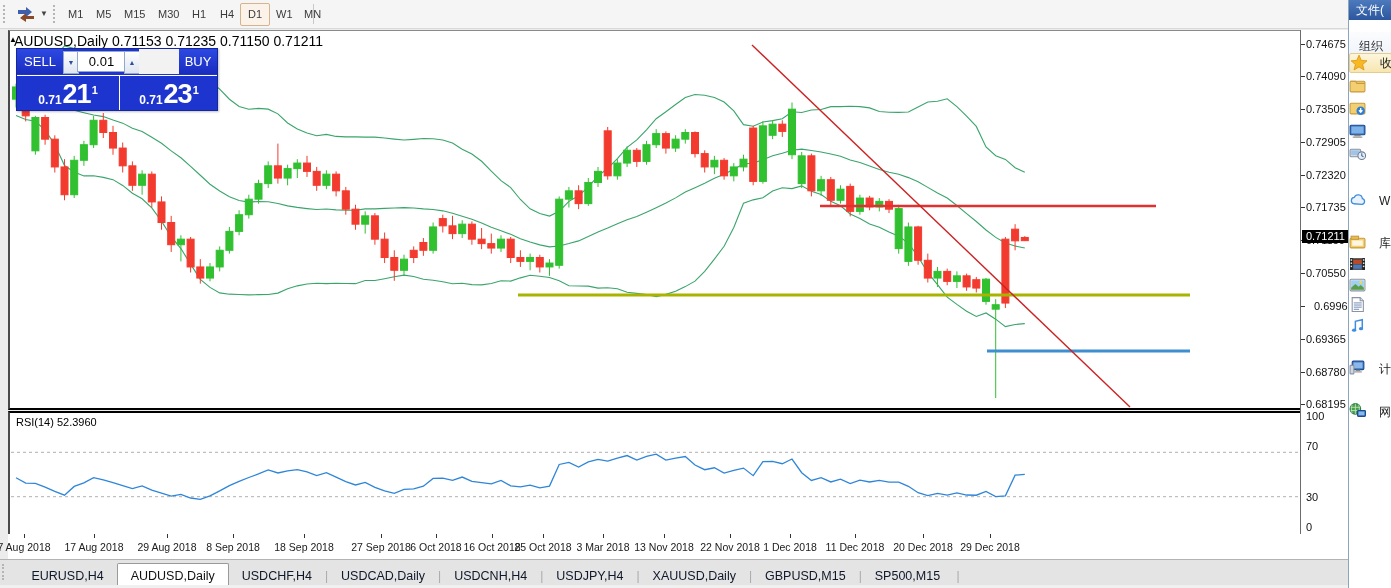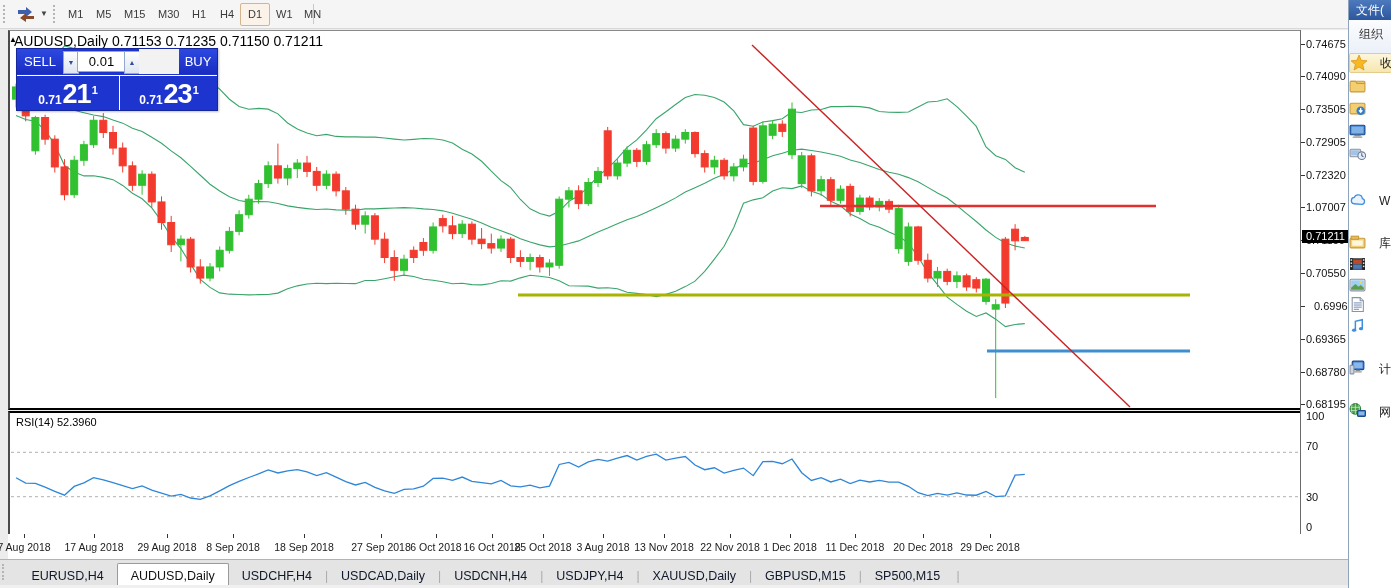--- a/index.html
+++ b/index.html
@@ -65,21 +65,21 @@
               border-radius:2px 2px 0 0;margin-top:0px;}
   .tabsep{color:#aaa;font-size:12px;}
   #tabs-grip{display:inline-block;width:6px;height:16px;border-left:2px dotted #b5b5b5;margin:4px 4px 0 2px;}
   #bottomstrip{position:absolute;left:0;top:585px;width:1391px;height:3px;background:#f0f0f0;}
   
   #explorer{position:absolute;left:1348px;top:0;width:43px;height:588px;background:#fff;
             border-left:1px solid #8ea4bd;overflow:hidden;z-index:20;}
   #exp-menubar{position:absolute;left:0;top:0;width:100%;height:20px;
                background:linear-gradient(#4d79bd,#2c579e);color:#fff;font-size:12px;
                line-height:20px;padding-left:7px;box-sizing:border-box;white-space:nowrap;}
-  #exp-toolbar{position:absolute;left:0;top:20px;width:100%;height:38px;
+  #exp-toolbar{position:absolute;left:0;top:32px;width:100%;height:38px;
                background:linear-gradient(#fbfcfe,#e9eff8);border-bottom:1px solid #ccd5e3;
                color:#333;font-size:12px;line-height:29px;padding-left:10px;box-sizing:border-box;white-space:nowrap;}
   .exp-item{position:absolute;left:0;width:100%;height:20px;display:flex;align-items:center;
             padding-left:9px;box-sizing:border-box;font-size:12px;color:#222;white-space:nowrap;}
   .exp-item.hl{background:linear-gradient(#fdf6dd,#f6e6b0);border:1px solid #e3cc8c;border-radius:2px;}
   .exp-ic{width:17px;height:17px;margin-right:4px;flex:0 0 auto;}
 </style>
 </head>
 <body>
 
@@ -368,21 +368,21 @@
         <div class="pricelabel" style="top: 8px;">0.74675</div>
         <div class="pricetick" style="top: 46px;"></div>
         <div class="pricelabel" style="top: 40px;">0.74090</div>
         <div class="pricetick" style="top: 79px;"></div>
         <div class="pricelabel" style="top: 73px;">0.73505</div>
         <div class="pricetick" style="top: 112px;"></div>
         <div class="pricelabel" style="top: 106px;">0.72905</div>
         <div class="pricetick" style="top: 145px;"></div>
         <div class="pricelabel" style="top: 139px;">0.72320</div>
         <div class="pricetick" style="top: 177px;"></div>
-        <div class="pricelabel" style="top: 171px;">1.07007</div>
+        <div class="pricelabel" style="top: 171px;">0.71735</div>
         <div class="pricetick" style="top: 210px;"></div>
         <div class="pricelabel" style="top: 204px;">0.71150</div>
         <div class="pricetick" style="top: 243px;"></div>
         <div class="pricelabel" style="top: 237px;">0.70550</div>
         <div class="pricetick" style="top: 276px;"></div>
         <div class="pricelabel" style="top: 270px; padding-left: 8px;">0.69965</div>
         <div class="pricetick" style="top: 309px;"></div>
         <div class="pricelabel" style="top: 303px;">0.69365</div>
         <div class="pricetick" style="top: 342px;"></div>
         <div class="pricelabel" style="top: 336px;">0.68780</div>
@@ -409,21 +409,21 @@
       <div class="datelabel" style="left: 296px;">18 Sep 2018</div>
       <div class="datetick" style="left: 373px;"></div>
       <div class="datelabel" style="left: 373px;">27 Sep 2018</div>
       <div class="datetick" style="left: 428px;"></div>
       <div class="datelabel" style="left: 428px;">6 Oct 2018</div>
       <div class="datetick" style="left: 484px;"></div>
       <div class="datelabel" style="left: 484px;">16 Oct 2018</div>
       <div class="datetick" style="left: 535px;"></div>
       <div class="datelabel" style="left: 535px;">25 Oct 2018</div>
       <div class="datetick" style="left: 595px;"></div>
-      <div class="datelabel" style="left: 595px;">3 Aug 2018</div>
+      <div class="datelabel" style="left: 595px;">3 Mar 2018</div>
       <div class="datetick" style="left: 656px;"></div>
       <div class="datelabel" style="left: 656px;">13 Nov 2018</div>
       <div class="datetick" style="left: 722px;"></div>
       <div class="datelabel" style="left: 722px;">22 Nov 2018</div>
       <div class="datetick" style="left: 782px;"></div>
       <div class="datelabel" style="left: 782px;">1 Dec 2018</div>
       <div class="datetick" style="left: 847px;"></div>
       <div class="datelabel" style="left: 847px;">11 Dec 2018</div>
       <div class="datetick" style="left: 915px;"></div>
       <div class="datelabel" style="left: 915px;">20 Dec 2018</div>

